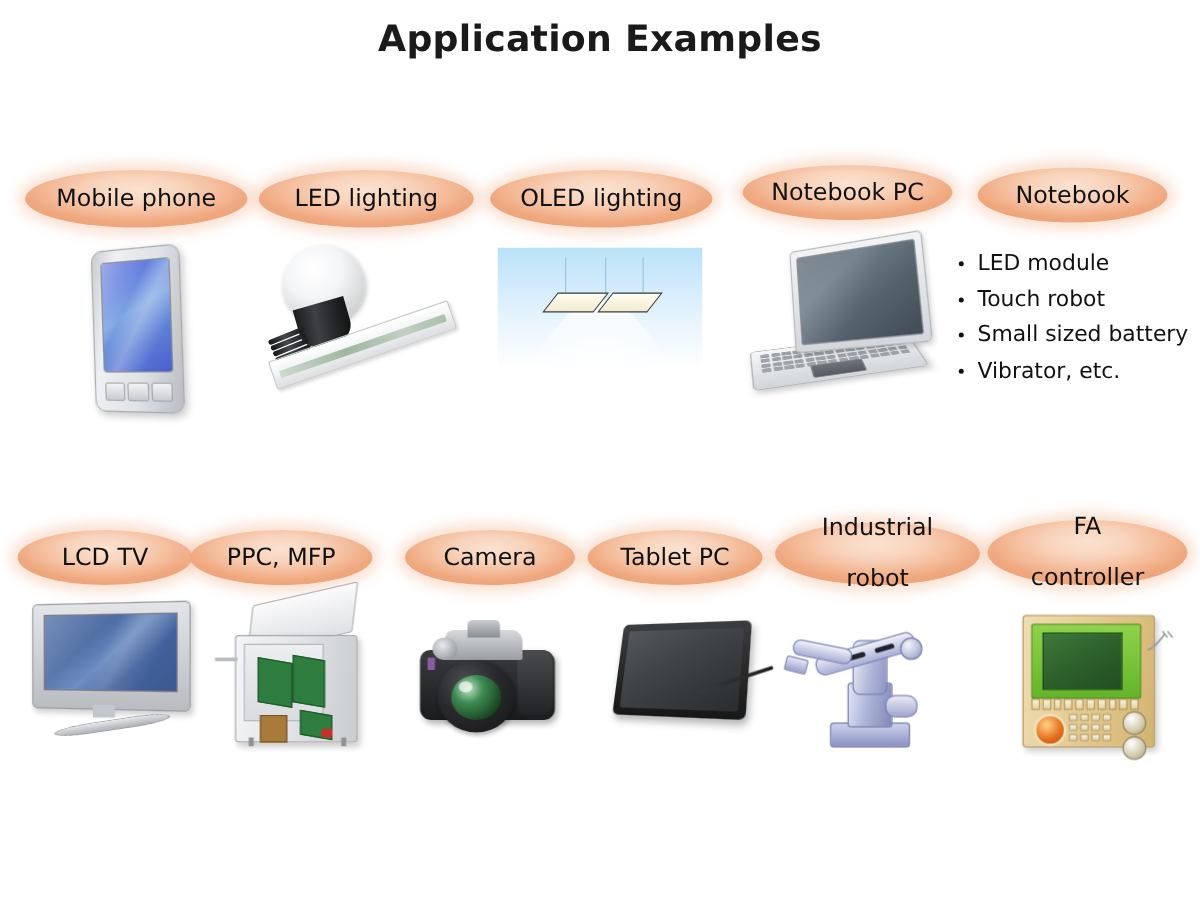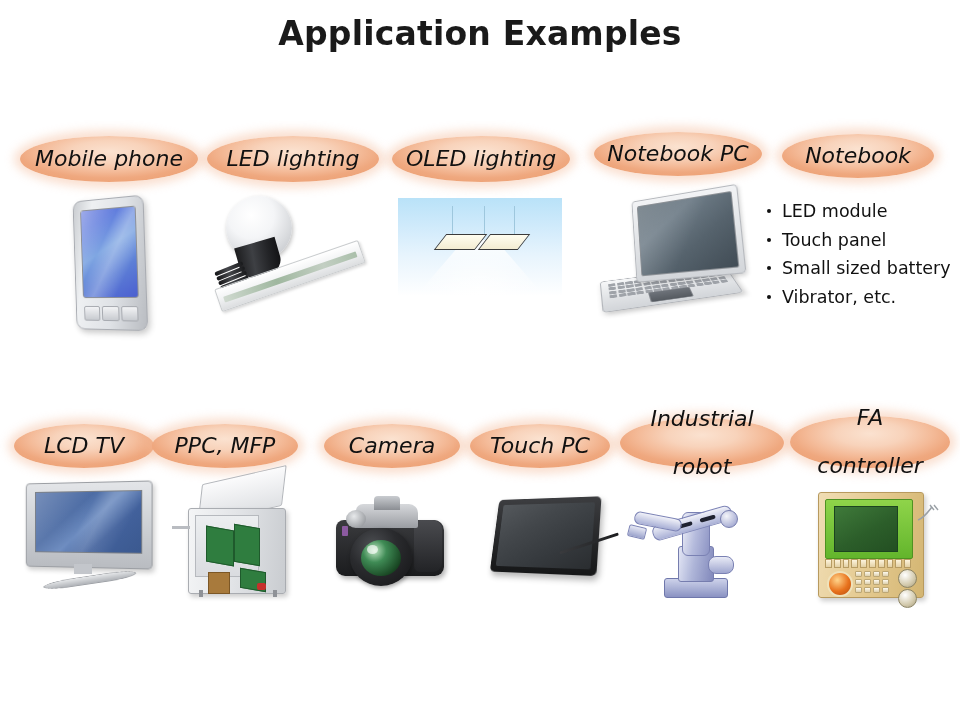--- a/index.html
+++ b/index.html
@@ -6,39 +6,38 @@
   body{
     width:960px;height:720px;background:#ffffff;overflow:hidden;
     font-family:"DejaVu Sans","Liberation Sans",sans-serif;
     position:relative;
   }
   .slide{position:absolute;inset:0;}
 
   
   .title{
     position:absolute;left:0;top:14px;width:960px;text-align:center;
-    font-size:33px;font-weight:bold;color:#1a1a1a;
+    font-size:29px;font-weight:bold;color:#1a1a1a;
     font-family:"DejaVu Sans","Liberation Sans",sans-serif;
     letter-spacing:.2px;
   }
 
   
   .card{position:absolute;}
 
   
   .pill{
     position:absolute;display:flex;align-items:center;justify-content:center;
     text-align:center;color:#111;line-height:1.08;
-    font-size:22px;
+    font-size:19px;
     border-radius:50%;
     background:radial-gradient(ellipse 62% 70% at 50% 34%,
         #fbe2d0 0%, #f8d3bb 34%, #f4bb99 62%, #efa87f 82%, #eda276 100%);
     box-shadow:0 0 10px 6px rgba(243,186,152,.45);
     filter:blur(.15px);
-    font-style:italic;
   }
   .pill span{position:relative;z-index:2;display:block;}
 
   
   .bullets{position:absolute;left:764px;top:202px;width:190px;}
   .bullets li{
     list-style:none;position:relative;padding-left:18px;margin-bottom:9px;
     font-size:17.5px;color:#111;line-height:1.12;
   }
   .bullets li:before{
@@ -471,40 +470,40 @@
       <div class="note-pad"></div>
     </div>
     <div class="note-lid">
       <div class="note-screen"></div>
     </div>
   </div>
 
   <div class="bullets">
     <ul>
       <li>LED module</li>
-      <li>Touch panel</li>
+      <li>Touch robot</li>
       <li>Small sized battery</li>
       <li>Vibrator, etc.</li>
     </ul>
   </div>
 
   <div class="pill" style="left:14px;top:424px;width:140px;height:44px;">
     <span>LCD TV</span>
   </div>
 
   <div class="pill" style="left:152px;top:424px;width:146px;height:44px;">
     <span>PPC, MFP</span>
   </div>
 
   <div class="pill" style="left:324px;top:424px;width:136px;height:44px;">
     <span>Camera</span>
   </div>
 
   <div class="pill" style="left:470px;top:424px;width:140px;height:44px;">
-    <span>Touch PC</span>
+    <span>Tablet PC</span>
   </div>
 
   <div class="pill" style="left:790px;top:416px;width:160px;height:52px;">
     <span>
       <span>FA</span><br>
       <span>controller</span>
     </span>
   </div>
 
   <div class="pill" style="left:620px;top:418px;width:164px;height:50px;">

